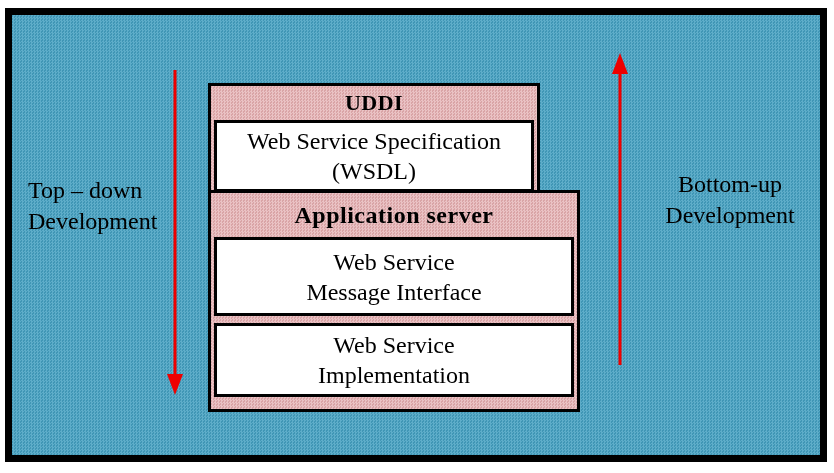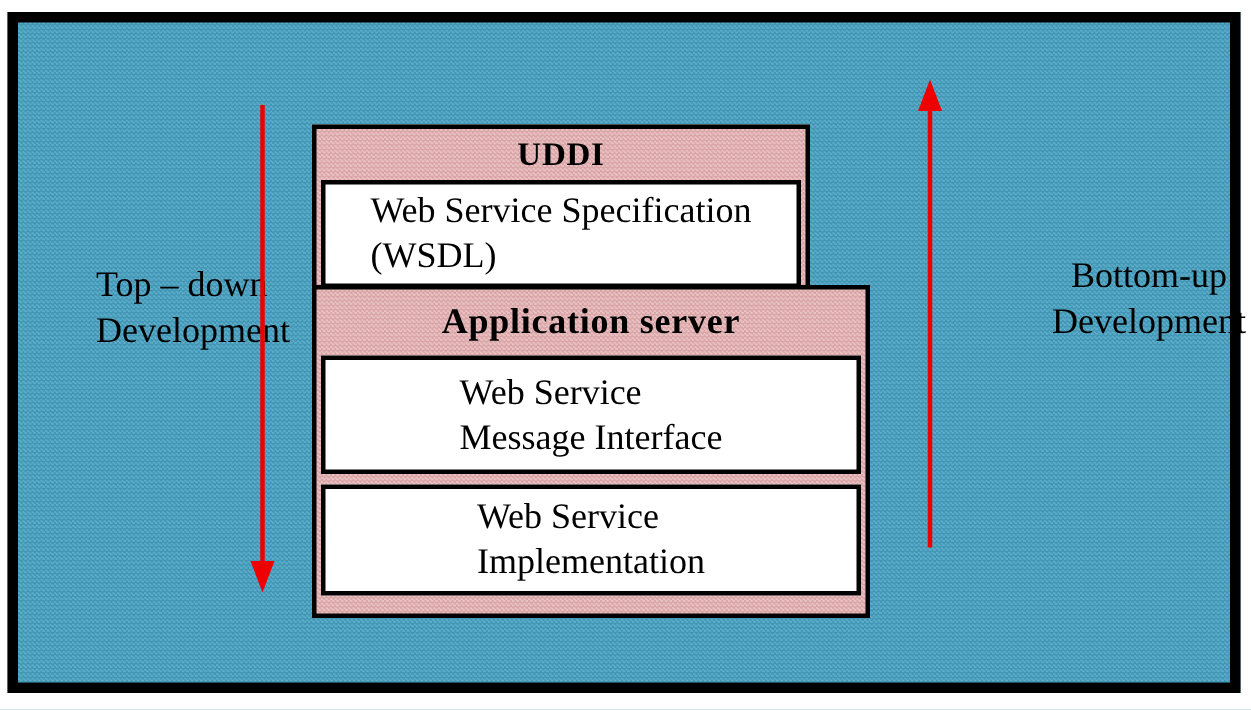--- a/index.html
+++ b/index.html
@@ -40,29 +40,29 @@
   .box-title{
     display:flex; align-items:center; justify-content:center;
     font-weight:bold; color:var(--text); letter-spacing:0.5px;
   }
   .uddi-box .box-title{ height:34px; font-size:22px; }
   .app-box  .box-title{ height:44px; font-size:24px; }
   .whitebox{
     position:absolute; left:3px; right:3px; box-sizing:border-box;
     border:3px solid var(--border); background:var(--inner-fill);
     display:flex; align-items:center; justify-content:center;
-    font-size:24px; line-height:30px; color:var(--text);
+    text-align:center; font-size:24px; line-height:30px; color:var(--text);
     white-space:pre-line;
   }
   .wsdl-box{ top:34px; height:72px; }
   .msg-box { top:44px; height:79px; }
   .impl-box{ top:130px; height:74px; }
   .side-label{
     position:absolute; font-size:24px; line-height:31px;
-    color:var(--text); white-space:pre-line;margin-left:36px;
+    color:var(--text); white-space:pre-line;
   }
   .label-left { left:16px;  top:160px; width:160px; text-align:left; }
   .label-right{ left:630px; top:154px; width:176px; text-align:center; }
   .arrow{ position:absolute; }
   .arrow-left { left:153px; top:55px; }
   .arrow-right{ left:598px; top:38px; }
   .arrow line{ stroke:var(--arrow); stroke-width:3; }
   .arrow polygon{ fill:var(--arrow); }
 </style>
 </head>

